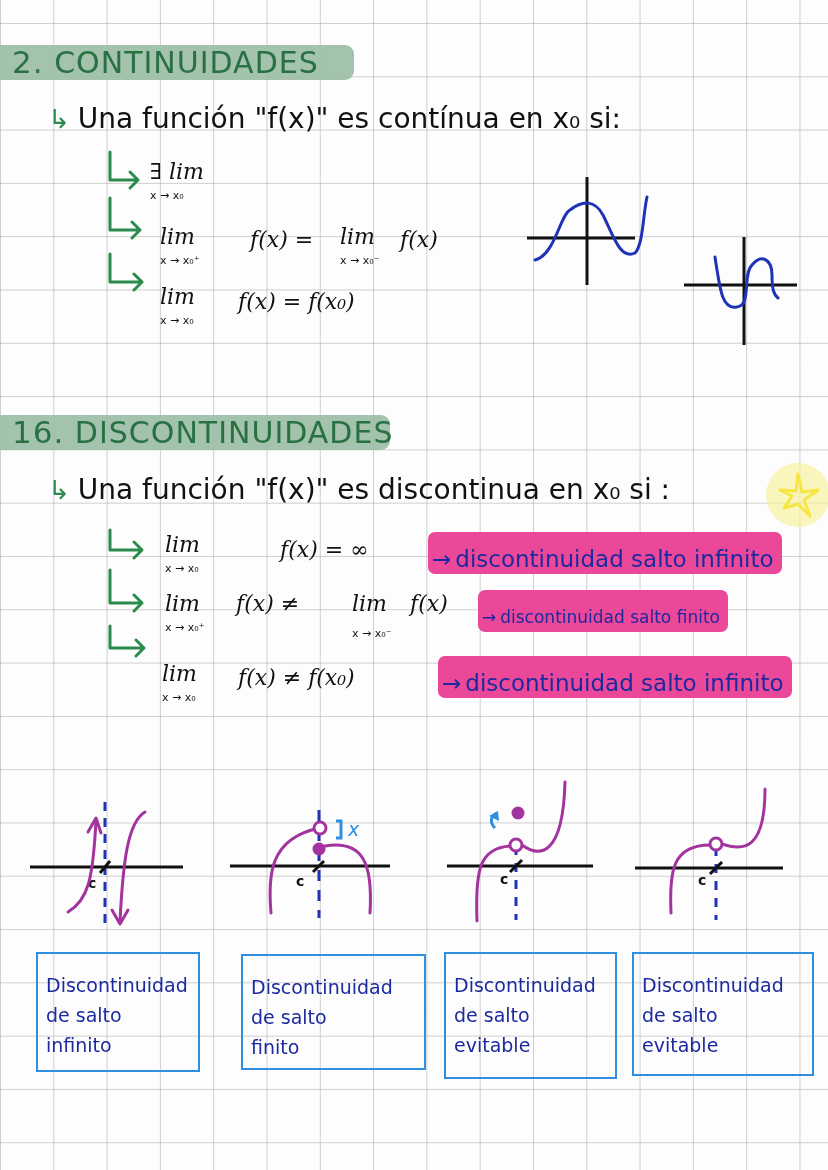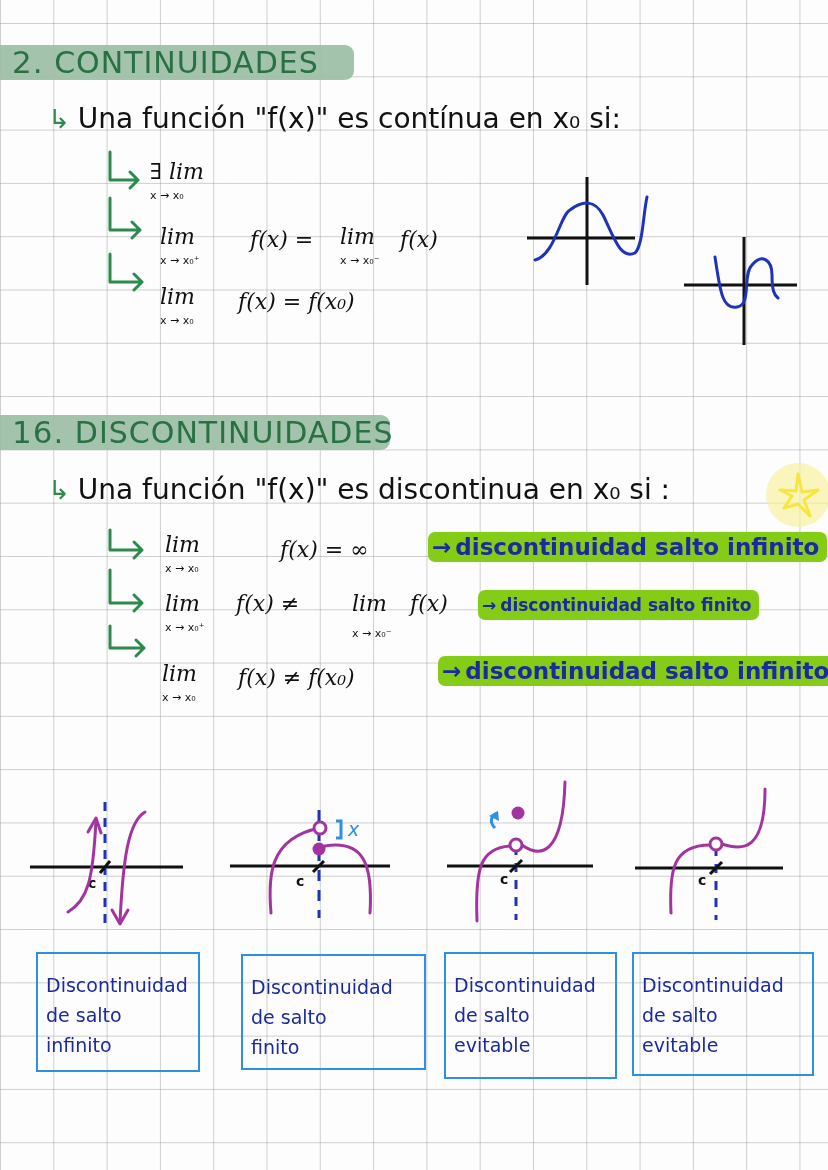--- a/index.html
+++ b/index.html
@@ -22,22 +22,22 @@
     letter-spacing:1px; white-space:nowrap;
   }
   .section-title .num { font-size:31px; }
 
   .intro { position:absolute; font-size:28px; line-height:32px; white-space:nowrap; }
   .intro .arrow-ico { color:#2b8a4c; font-size:26px; margin-right:8px; }
   .math { position:absolute; white-space:nowrap; font-size:22px; line-height:24px; font-family:"DejaVu Serif", serif; font-style:italic; }
   .sub { font-size:11px; font-style:normal; font-family:"DejaVu Sans", sans-serif; }
 
   .hl {
-    position:absolute; background:#84cc16; border-radius:7px;
-    color:#1b2a9e; font-size:23px; line-height:30px; padding:0 8px 0 4px; white-space:nowrap;font-weight:bold;
+    position:absolute; background:#ec4899; border-radius:7px;
+    color:#1b2a9e; font-size:23px; line-height:30px; padding:12px 8px 0 4px; white-space:nowrap;
   }
   .hl-arrow { color:#1b2a9e; margin-right:4px; }
 
   .box {
     position:absolute; border:2.5px solid #2f8fe0; box-sizing:border-box;
     color:#1b2a9e; font-size:19px; line-height:30px; padding:16px 8px; white-space:pre-line;
   }
   svg { position:absolute; overflow:visible; }
 </style>
 </head>

